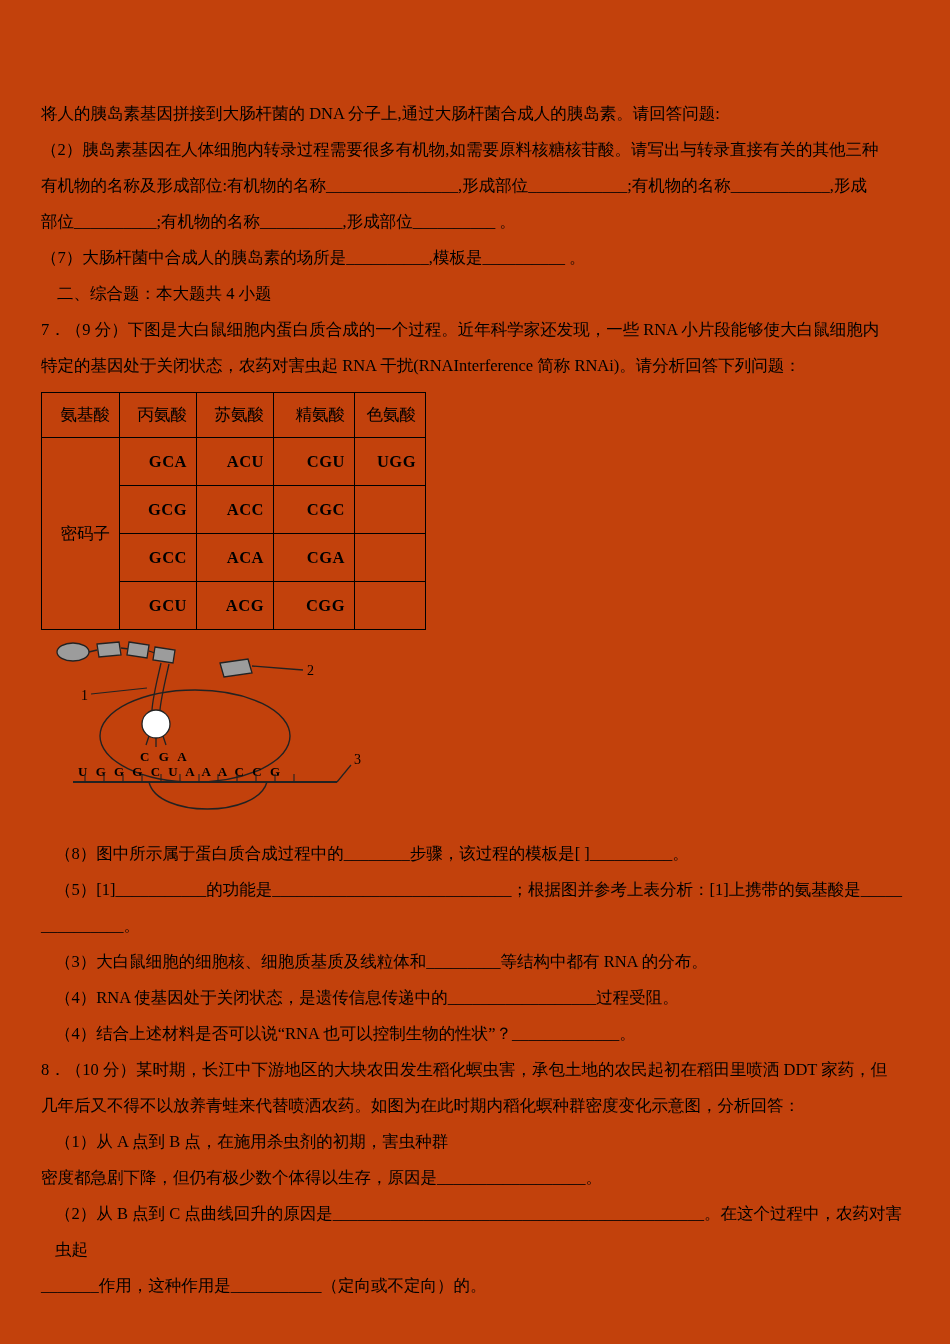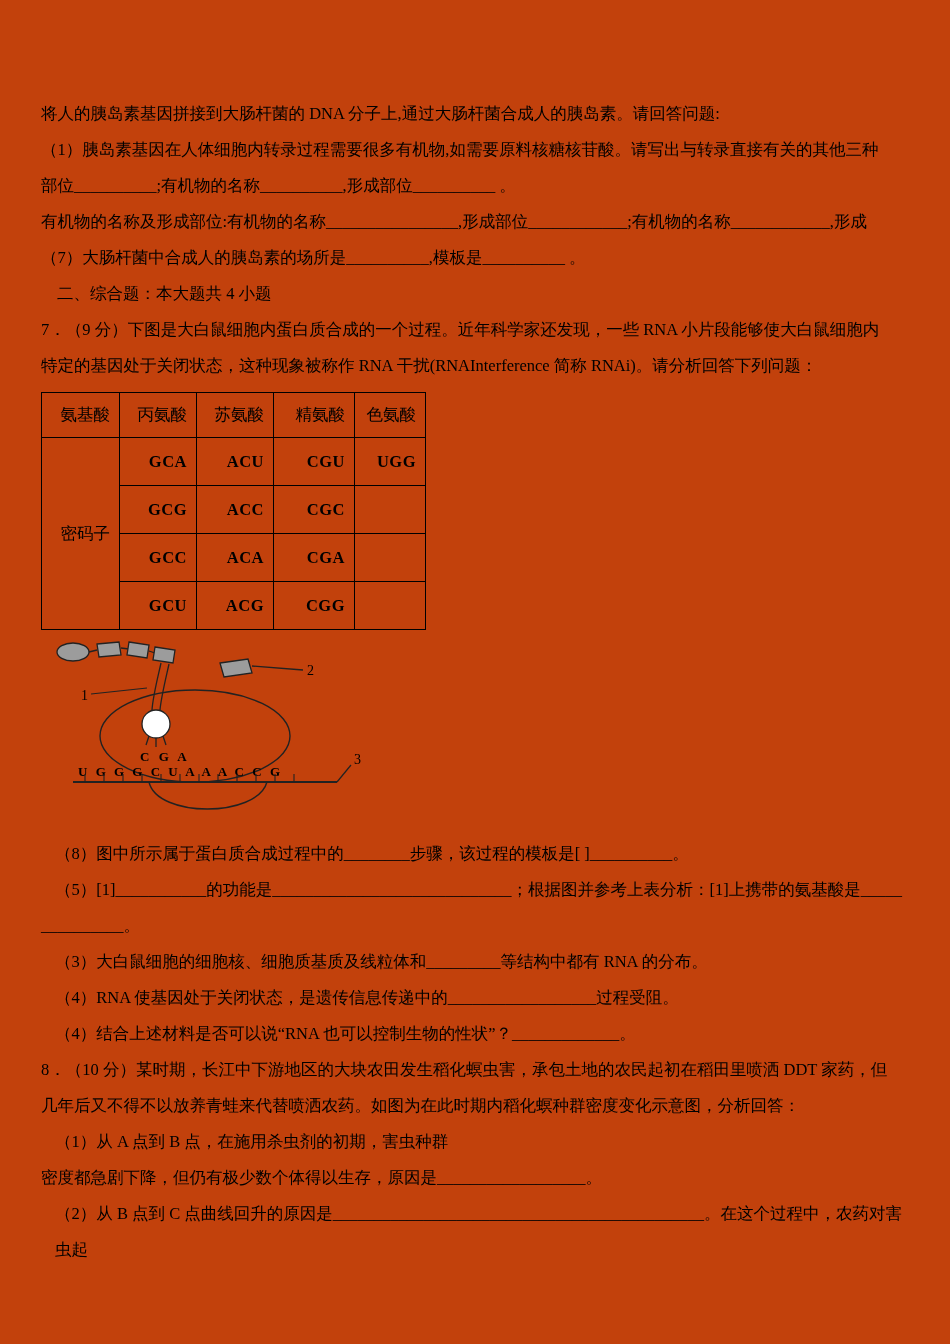--- a/index.html
+++ b/index.html
@@ -34,29 +34,29 @@
 
   .diagram-wrap { margin:6px 0 2px 4px; height:198px; }
   svg text { font-family:"Liberation Serif","DejaVu Serif",serif; }
 </style>
 </head>
 <body>
 
 <div class="page">
 
   <div class="line">将人的胰岛素基因拼接到大肠杆菌的 DNA 分子上,通过大肠杆菌合成人的胰岛素。请回答问题:</div>
-  <div class="line">（1）胰岛素基因在人体细胞内转录过程需要很多有机物,如需要原料核糖核苷酸。请写出与转录直接有关的其他三种</div>
+  <div class="line">（2）胰岛素基因在人体细胞内转录过程需要很多有机物,如需要原料核糖核苷酸。请写出与转录直接有关的其他三种</div>
+  <div class="line">有机物的名称及形成部位:有机物的名称________________,形成部位____________;有机物的名称____________,形成</div>
   <div class="line">部位__________;有机物的名称__________,形成部位__________ 。</div>
-  <div class="line">有机物的名称及形成部位:有机物的名称________________,形成部位____________;有机物的名称____________,形成</div>
   <div class="line">（7）大肠杆菌中合成人的胰岛素的场所是__________,模板是__________ 。</div>
 
   <div class="line sec">二、综合题：本大题共 4 小题</div>
 
   <div class="line">7．（9 分）下图是大白鼠细胞内蛋白质合成的一个过程。近年科学家还发现，一些 RNA 小片段能够使大白鼠细胞内</div>
-  <div class="line">特定的基因处于关闭状态，这种现象被称作 RNA 干扰(RNAInterference 简称 RNAi)。请分析回答下列问题：</div>
+  <div class="line">特定的基因处于关闭状态，农药对害虫起 RNA 干扰(RNAInterference 简称 RNAi)。请分析回答下列问题：</div>
 
   <table class="codon">
     <colgroup>
       <col style="width:78px">
         <col style="width:77px">
         <col style="width:77px">
         <col style="width:81px">
         <col style="width:71px">
     </colgroup>
     <tbody>
@@ -147,14 +147,15 @@
   <div class="line">__________。</div>
   <div class="line indent">（3）大白鼠细胞的细胞核、细胞质基质及线粒体和_________等结构中都有 RNA 的分布。</div>
   <div class="line indent">（4）RNA 使基因处于关闭状态，是遗传信息传递中的__________________过程受阻。</div>
   <div class="line indent">（4）结合上述材料是否可以说“RNA 也可以控制生物的性状”？_____________。</div>
 
   <div class="line">8．（10 分）某时期，长江中下游地区的大块农田发生稻化螟虫害，承包土地的农民起初在稻田里喷洒 DDT 家药，但</div>
   <div class="line">几年后又不得不以放养青蛙来代替喷洒农药。如图为在此时期内稻化螟种群密度变化示意图，分析回答：</div>
   <div class="line indent">（1）从 A 点到 B 点，在施用杀虫剂的初期，害虫种群</div>
   <div class="line">密度都急剧下降，但仍有极少数个体得以生存，原因是__________________。</div>
   <div class="line indent">（2）从 B 点到 C 点曲线回升的原因是_____________________________________________。在这个过程中，农药对害虫起</div>
+  <div class="line">_______作用，这种作用是___________（定向或不定向）的。</div>
 
 </div>
 
 </body></html>

